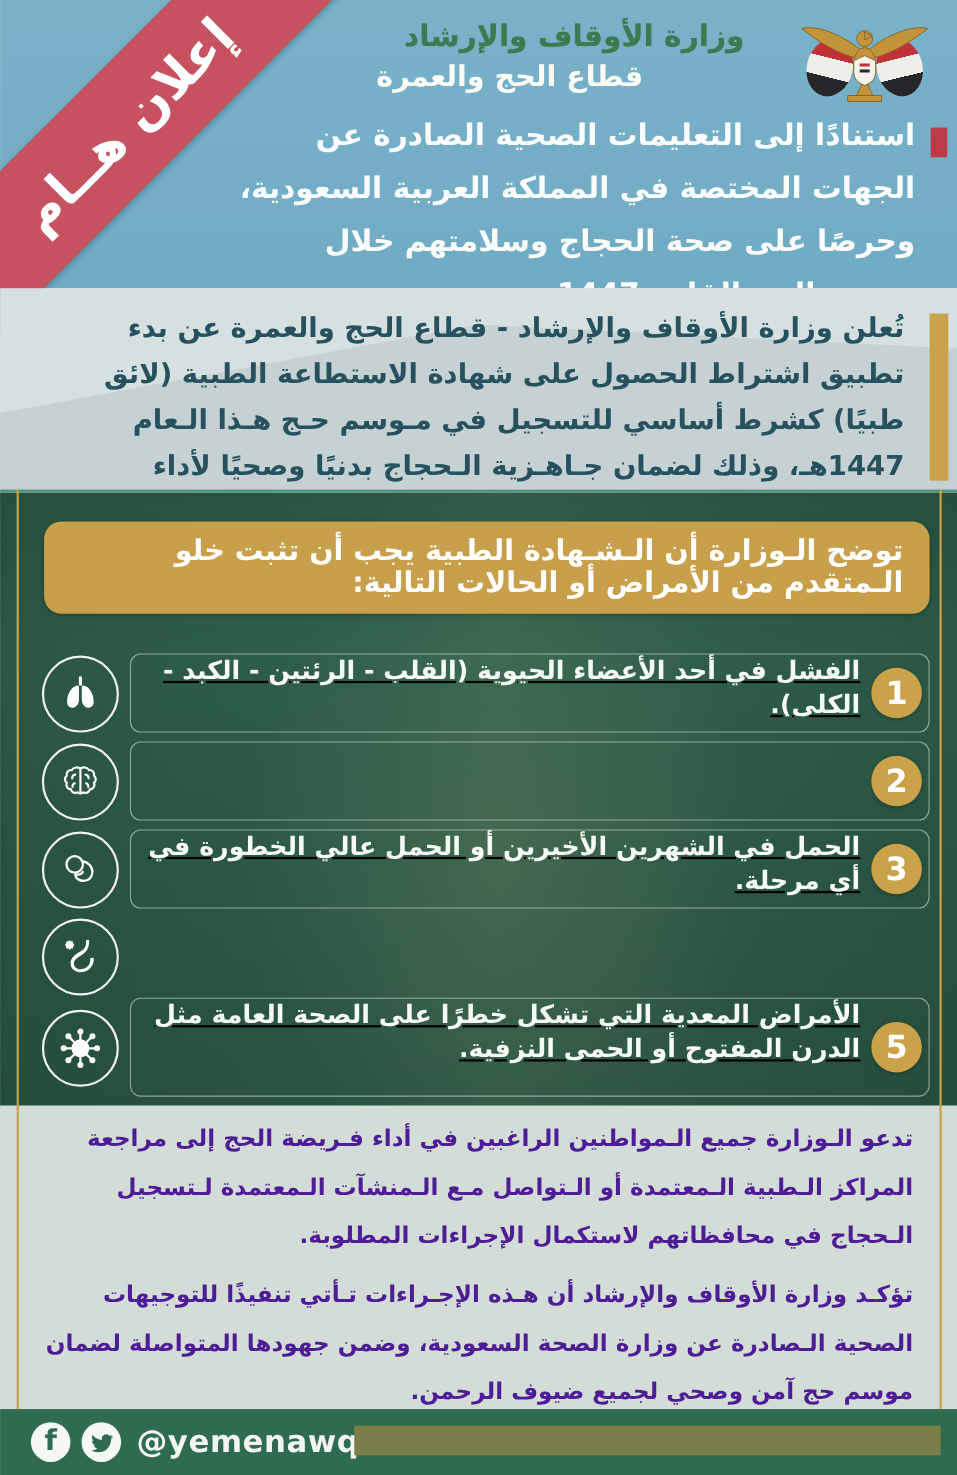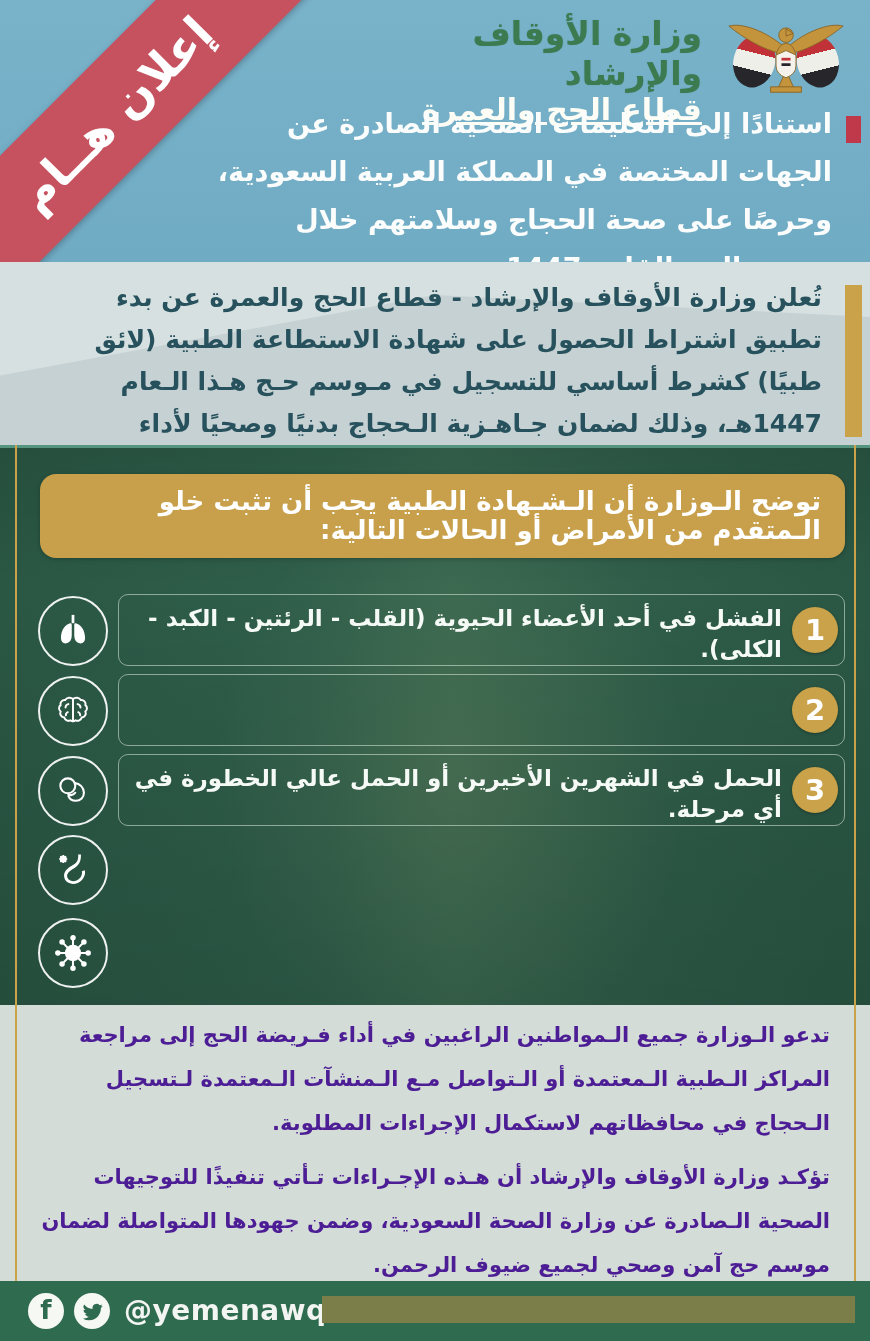--- a/index.html
+++ b/index.html
@@ -6,23 +6,23 @@
   .poster{
     position:relative;width:870px;height:1341px;margin:0 auto;
     background:#d6e0e1;overflow:hidden;direction:rtl;
     font-family:"DejaVu Sans","Liberation Sans",sans-serif;font-weight:700;
   }
   
   .header-section{position:absolute;top:0;left:0;width:870px;height:262px;
     background:linear-gradient(180deg,#79b3ca 0%,#70abc4 100%);}
   .emblem{position:absolute;top:10px;right:16px;width:136px;height:92px;}
   .ministry-block{position:absolute;top:14px;right:168px;width:360px;text-align:left;direction:rtl;}
-  .ministry-name{color:#3c7a4f;font-size:33px;line-height:40px;text-align:right;
+  .ministry-name{color:#3c7a4f;font-size:27px;line-height:40px;text-align:center;
     text-shadow:0 0 1px rgba(40,90,55,.4);}
-  .sector-name{color:#fdfdf6;font-size:30px;line-height:32px;text-align:right;letter-spacing:.5px;text-decoration:underline;}
+  .sector-name{color:#fdfdf6;font-size:26px;line-height:32px;text-align:left;letter-spacing:.5px;}
   .intro-para{position:absolute;top:100px;right:38px;left:215px;color:#fbfdfd;
     font-size:27px;line-height:48px;text-align:right;}
   .intro-bullet{position:absolute;top:116px;right:9px;width:15px;height:27px;background:#c0394b;}
   
   .ribbon{position:absolute;left:-125px;top:62px;width:480px;height:103px;
     background:#c6525f;transform:rotate(-45deg);display:flex;align-items:center;justify-content:center;
     box-shadow:0 2px 6px rgba(0,0,0,.25);}
   .ribbon span{color:#fff;font-size:46px;letter-spacing:1px;}
   
   .announce-section{position:absolute;top:262px;left:0;width:870px;height:183px;background:#d6e0e1;}
@@ -36,21 +36,21 @@
     background:linear-gradient(90deg,#2a5744 0%,#2f5f4b 38%,#36664f 52%,#2e5c48 78%,#2a5744 100%);
     border-top:3px solid #55947f;}
   .conditions-section .photo-tint{position:absolute;inset:0;
     background:
       radial-gradient(ellipse 340px 420px at 52% 58%, rgba(210,190,120,.10), rgba(0,0,0,0) 70%),
       linear-gradient(180deg, rgba(0,0,0,.10) 0%, rgba(0,0,0,0) 25%, rgba(0,0,0,.12) 100%);}
   .cond-heading{position:absolute;top:26px;right:25px;left:40px;background:#c8a04b;
     border-radius:16px;padding:13px 24px;color:#ffffff;font-size:26px;line-height:29px;text-align:right;
     box-shadow:0 1px 4px rgba(0,0,0,.25);}
   .cond-row{position:absolute;right:25px;left:118px;border:1px solid rgba(222,236,226,.55);
-    border-radius:10px;display:flex;align-items:flex-end;}
+    border-radius:10px;display:flex;align-items:flex-start;text-decoration:underline;}
   .row1{top:146px;height:70px;} .row2{top:226px;height:70px;} .row3{top:306px;height:70px;}
   .row4{top:384px;height:72px;} .row5{top:459px;height:88px;}
   .cond-text{color:#f6faf6;font-size:23px;line-height:31px;text-align:right;
     padding-right:62px;padding-left:12px;width:100%;}
   .num-badge{position:absolute;right:6px;top:50%;transform:translateY(-50%);
     width:46px;height:46px;border-radius:50%;background:#c9a24a;color:#fff;
     display:flex;align-items:center;justify-content:center;font-size:29px;
     box-shadow:0 1px 3px rgba(0,0,0,.3);}
   .icon-circle{position:absolute;left:38px;width:66px;height:66px;border-radius:50%;
     border:2.5px solid rgba(255,255,255,.92);display:flex;align-items:center;justify-content:center;}
@@ -134,20 +134,24 @@
       <div class="cond-text">الفشل في أحد الأعضاء الحيوية (القلب - الرئتين - الكبد - الكلى).</div>
       <div class="num-badge">1</div>
     </div>
     <div class="cond-row row2">
       <div class="num-badge">2</div>
     </div>
     <div class="cond-row row3">
       <div class="cond-text">الحمل في الشهرين الأخيرين أو الحمل عالي الخطورة في أي مرحلة.</div>
       <div class="num-badge">3</div>
     </div>
+    <div class="cond-row row5">
+      <div class="cond-text">الأمراض المعدية التي تشكل خطرًا على الصحة العامة مثل الدرن المفتوح أو الحمى النزفية.</div>
+      <div class="num-badge">5</div>
+    </div>
 
     <div class="icon-circle ic1">
       <svg viewBox="0 0 40 40" fill="#fff">
         <path d="M18.8 6h2.4v7.2h-2.4z"></path>
         <path d="M17.6 13.2c-4.6.9-8.1 6.4-8.1 12.7 0 4 2.6 5.6 5.6 4.6 2.3-.8 3.8-3.1 3.8-6.3V14.7c0-1.1-.5-1.7-1.3-1.5z"></path>
         <path d="M22.4 13.2c4.6.9 8.1 6.4 8.1 12.7 0 4-2.6 5.6-5.6 4.6-2.3-.8-3.8-3.1-3.8-6.3V14.7c0-1.1.5-1.7 1.3-1.5z"></path>
       </svg>
     </div>
     <div class="icon-circle ic2">
       <svg viewBox="0 0 40 40" fill="none" stroke="#fff" stroke-width="1.7" stroke-linecap="round">

